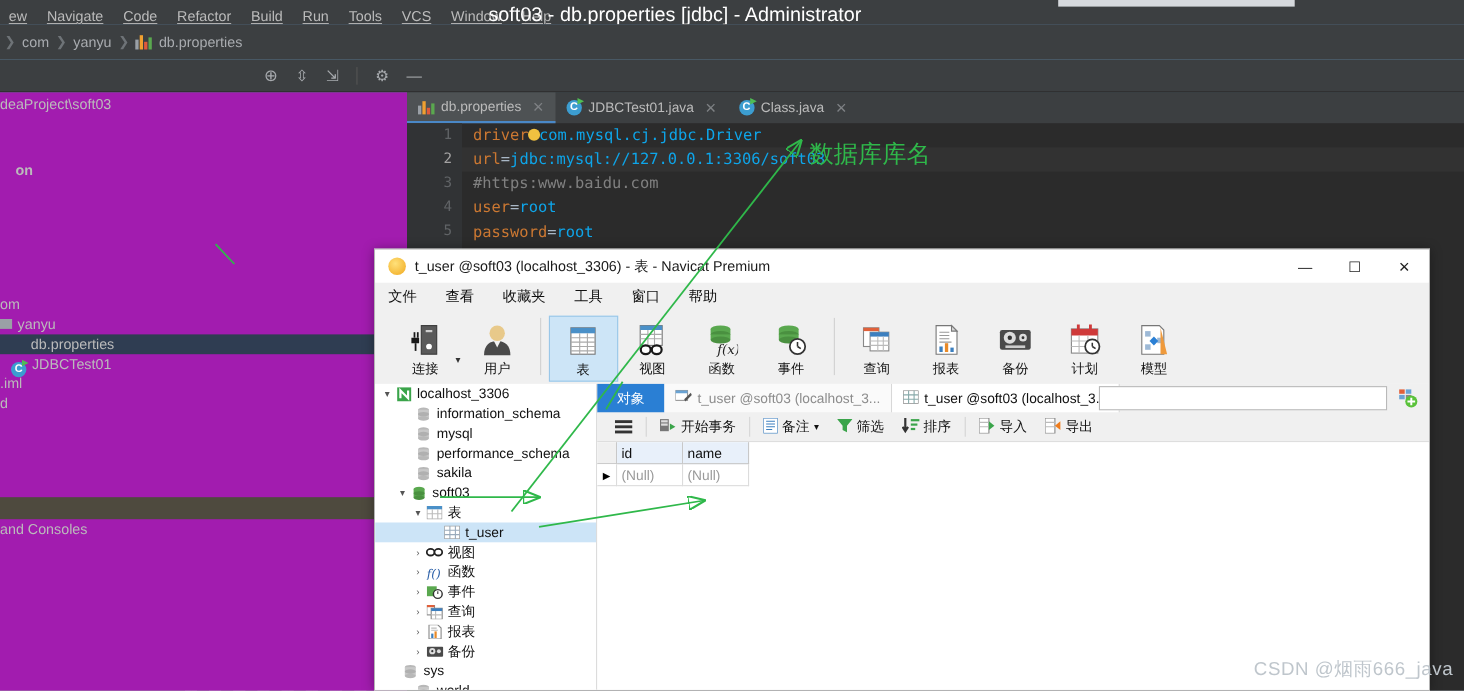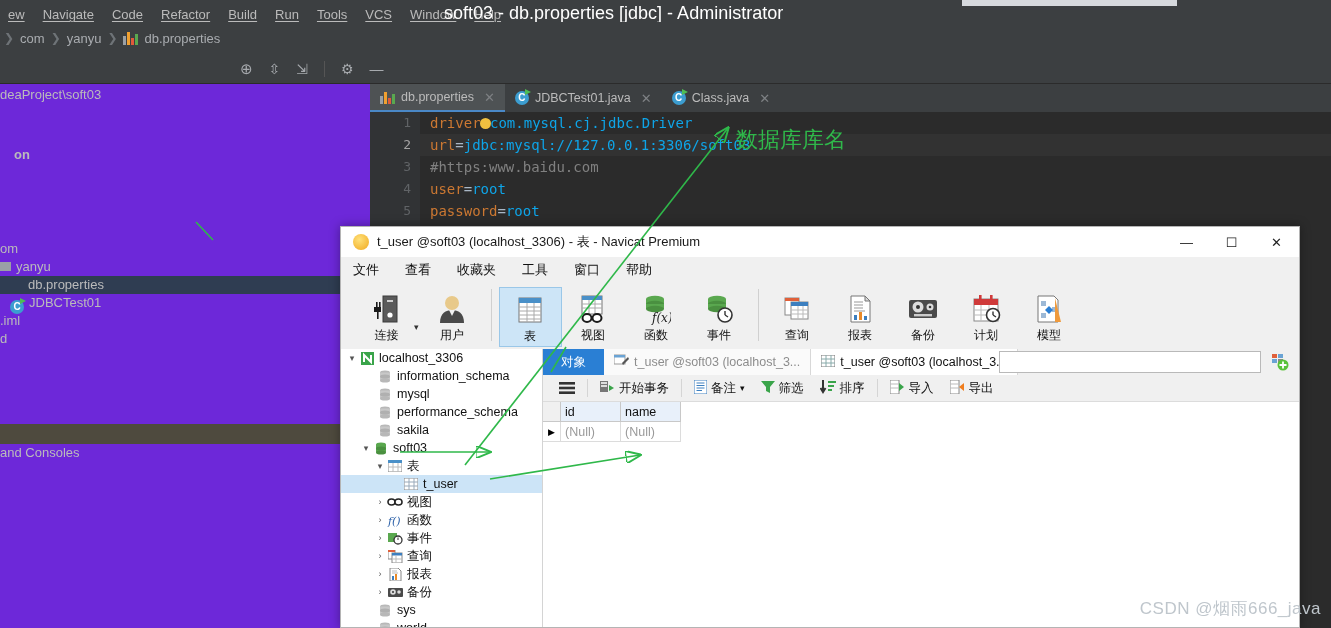--- a/index.html
+++ b/index.html
@@ -76,21 +76,21 @@
   .idea-toolstrip {
     position: absolute; left: 0; top: 54px; width: 1331px; height: 30px;
     background: #3c3f41; border-bottom: 1px solid #2b2b2b;
   }
   .tool-icons { position: absolute; left: 240px; top: 0; height: 30px; display: flex; align-items: center; gap: 16px; color: #a7aaae; }
   .tool-icons .tsep { width: 1px; height: 16px; background: #555; }
 
   
   .idea-project {
     position: absolute; left: 0; top: 84px; width: 370px; height: 544px;
-    background: #6d28d9; color: #a9b7c6; font-size: 13px;
+    background: #a21caf; color: #a9b7c6; font-size: 13px;
   }
   .proj-row { height: 18px; line-height: 18px; padding-left: 0; white-space: nowrap; color: #bbbbbb; }
   .proj-sel { background: #2f3d52; }
   .proj-hl { background: #4e4a3e; }
   .db-file-icon { display: inline-block; width: 13px; height: 14px; position: relative; vertical-align: -3px; margin: 0 5px 0 10px; }
   .cls-icon { display:inline-block; width:14px;height:14px;border-radius:50%;
     background:#3c9dd0; color:#fff; font-size:10px; font-weight:bold;
     text-align:center; line-height:14px; vertical-align:-3px; margin:0 5px 0 10px; position: relative;}
   .cls-icon::after { content:""; position:absolute; right:-2px; top:-2px; width:0;height:0;
     border-left:6px solid #4fbd54; border-top:3px solid transparent; border-bottom:3px solid transparent;}
@@ -256,21 +256,21 @@
         <span style="font-size:14px;">⇲</span>
         <span class="tsep"></span>
         <span style="font-size:14px;">⚙</span>
         <span style="font-size:14px;">—</span>
       </div>
     </div>
 
     <div class="idea-project">
       <div class="proj-row" style="padding-left:0;margin-top:2px;">deaProject\soft03</div>
       <div class="proj-row" style="margin-top:42px;font-weight:bold;margin-left:14px;">on</div>
-      <div class="proj-row" style="margin-top:76px;">om</div>
+      <div class="proj-row" style="margin-top:104px;">om</div>
       <div class="proj-row">
         <span style="display:inline-block;width:11px;height:9px;background:#9aa0a6;vertical-align:0;margin:0 5px 0 0;"></span><span>yanyu</span>
       </div>
       <div class="proj-row proj-sel">
         <span class="db-file-icon" style="display:inline-flex;align-items:flex-end;gap:1px;">
           <i style="height:8px;background:#9aa0a6;"></i>
             <i style="height:12px;background:#f0a030;"></i>
             <i style="height:6px;background:#e05a3a;"></i>
             <i style="height:10px;background:#5aa84f;"></i>
         </span><span>db.properties</span>
@@ -726,21 +726,21 @@
             <svg width="15" height="11">
                 <rect x="0" y="1" width="15" height="9" rx="1" fill="#4a4a4a"></rect>
                 <circle cx="5" cy="5" r="2.8" fill="#ddd"></circle>
                 <circle cx="5" cy="5" r="1" fill="#333"></circle>
                 <circle cx="11" cy="5" r="1.8" fill="#ddd"></circle>
               </svg>
           </span>
           <span>备份</span>
         </div>
 
-        <div class="tr-row" style="padding-left:22px;">
+        <div class="tr-row" style="padding-left:10px;">
           <span class="tr-arrow"></span>
           <span class="tr-ico">
             <svg width="12" height="13">
                 <ellipse cx="6" cy="2.5" rx="5" ry="2" fill="#b8b8b8"></ellipse>
                 <rect x="1" y="2.5" width="10" height="8" fill="#c8c8c8"></rect>
                 <ellipse cx="6" cy="10.5" rx="5" ry="2" fill="#b8b8b8"></ellipse>
                 <ellipse cx="6" cy="6.5" rx="5" ry="2" fill="#b0b0b0"></ellipse>
               </svg>
           </span>
           <span>sys</span>

